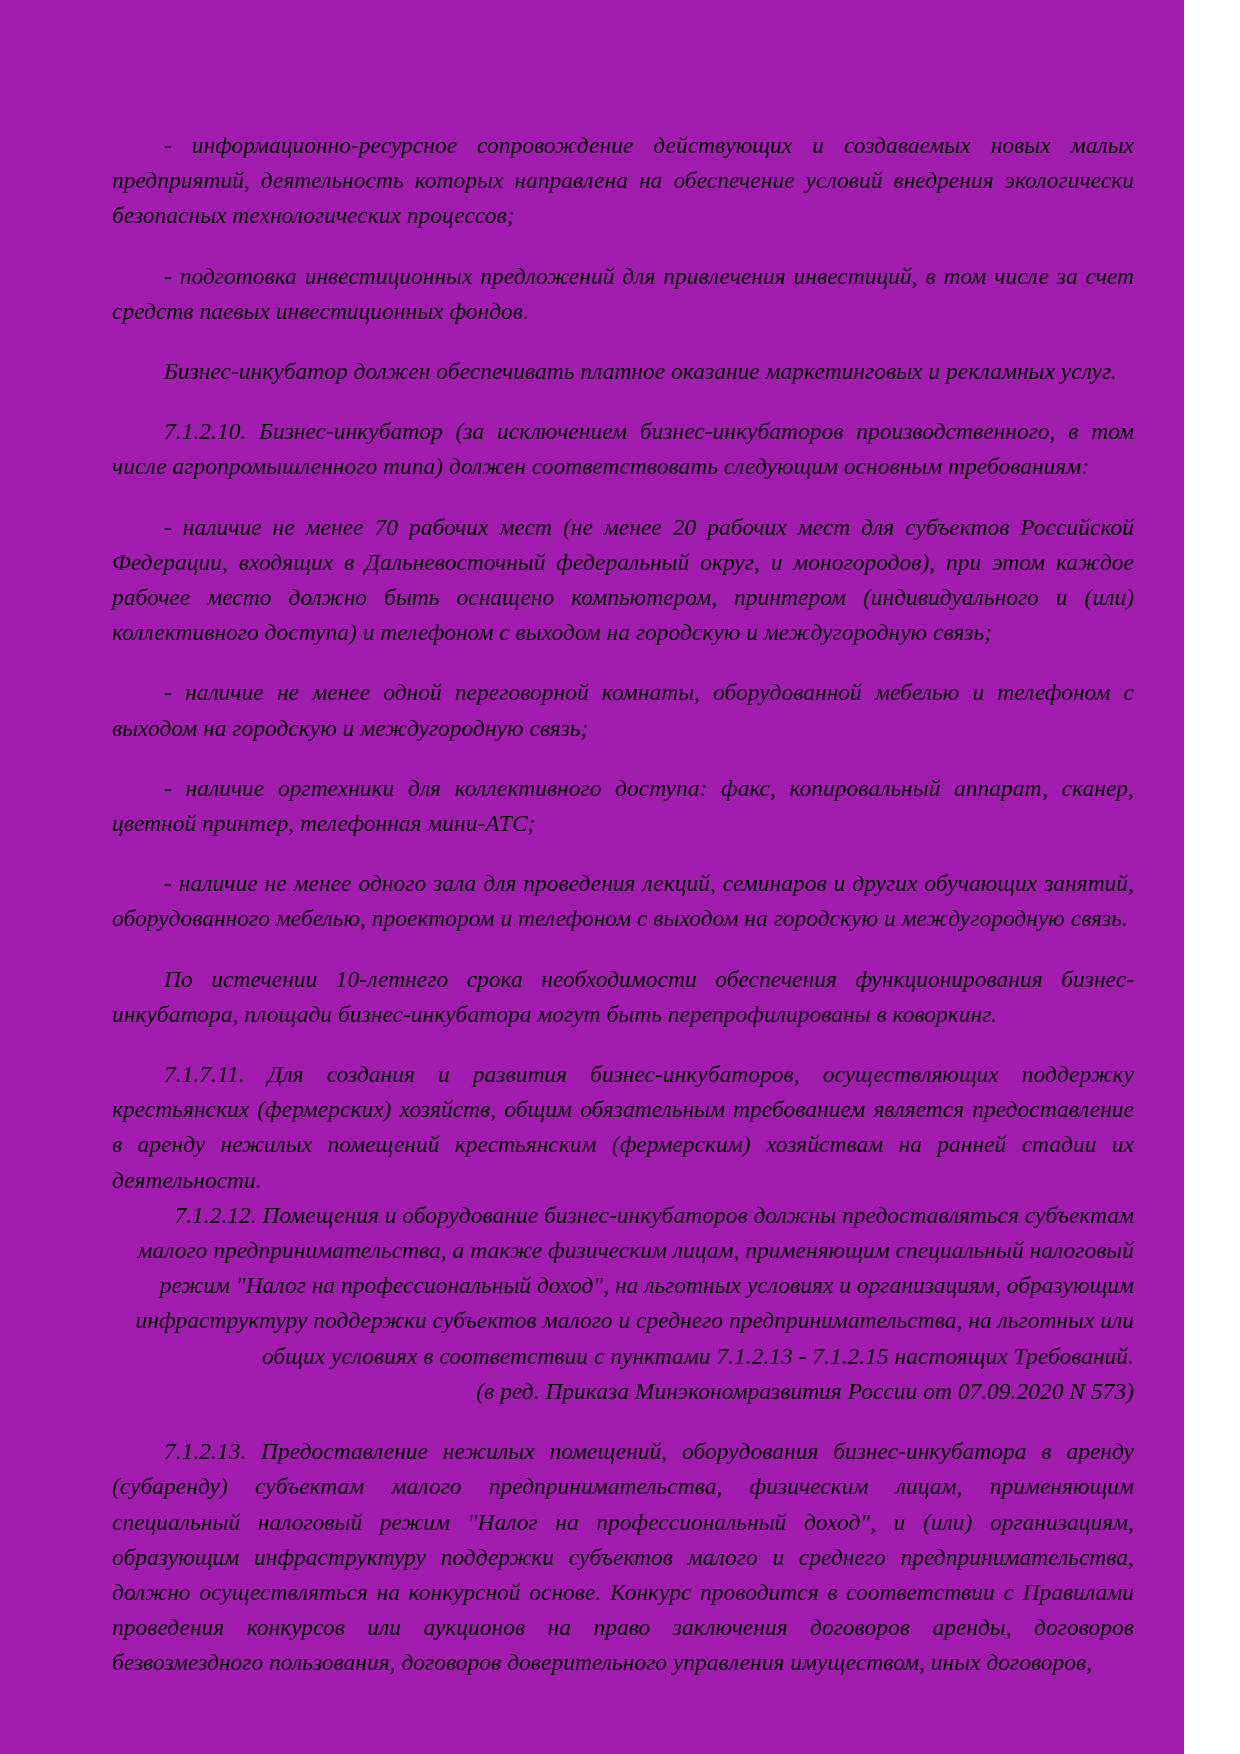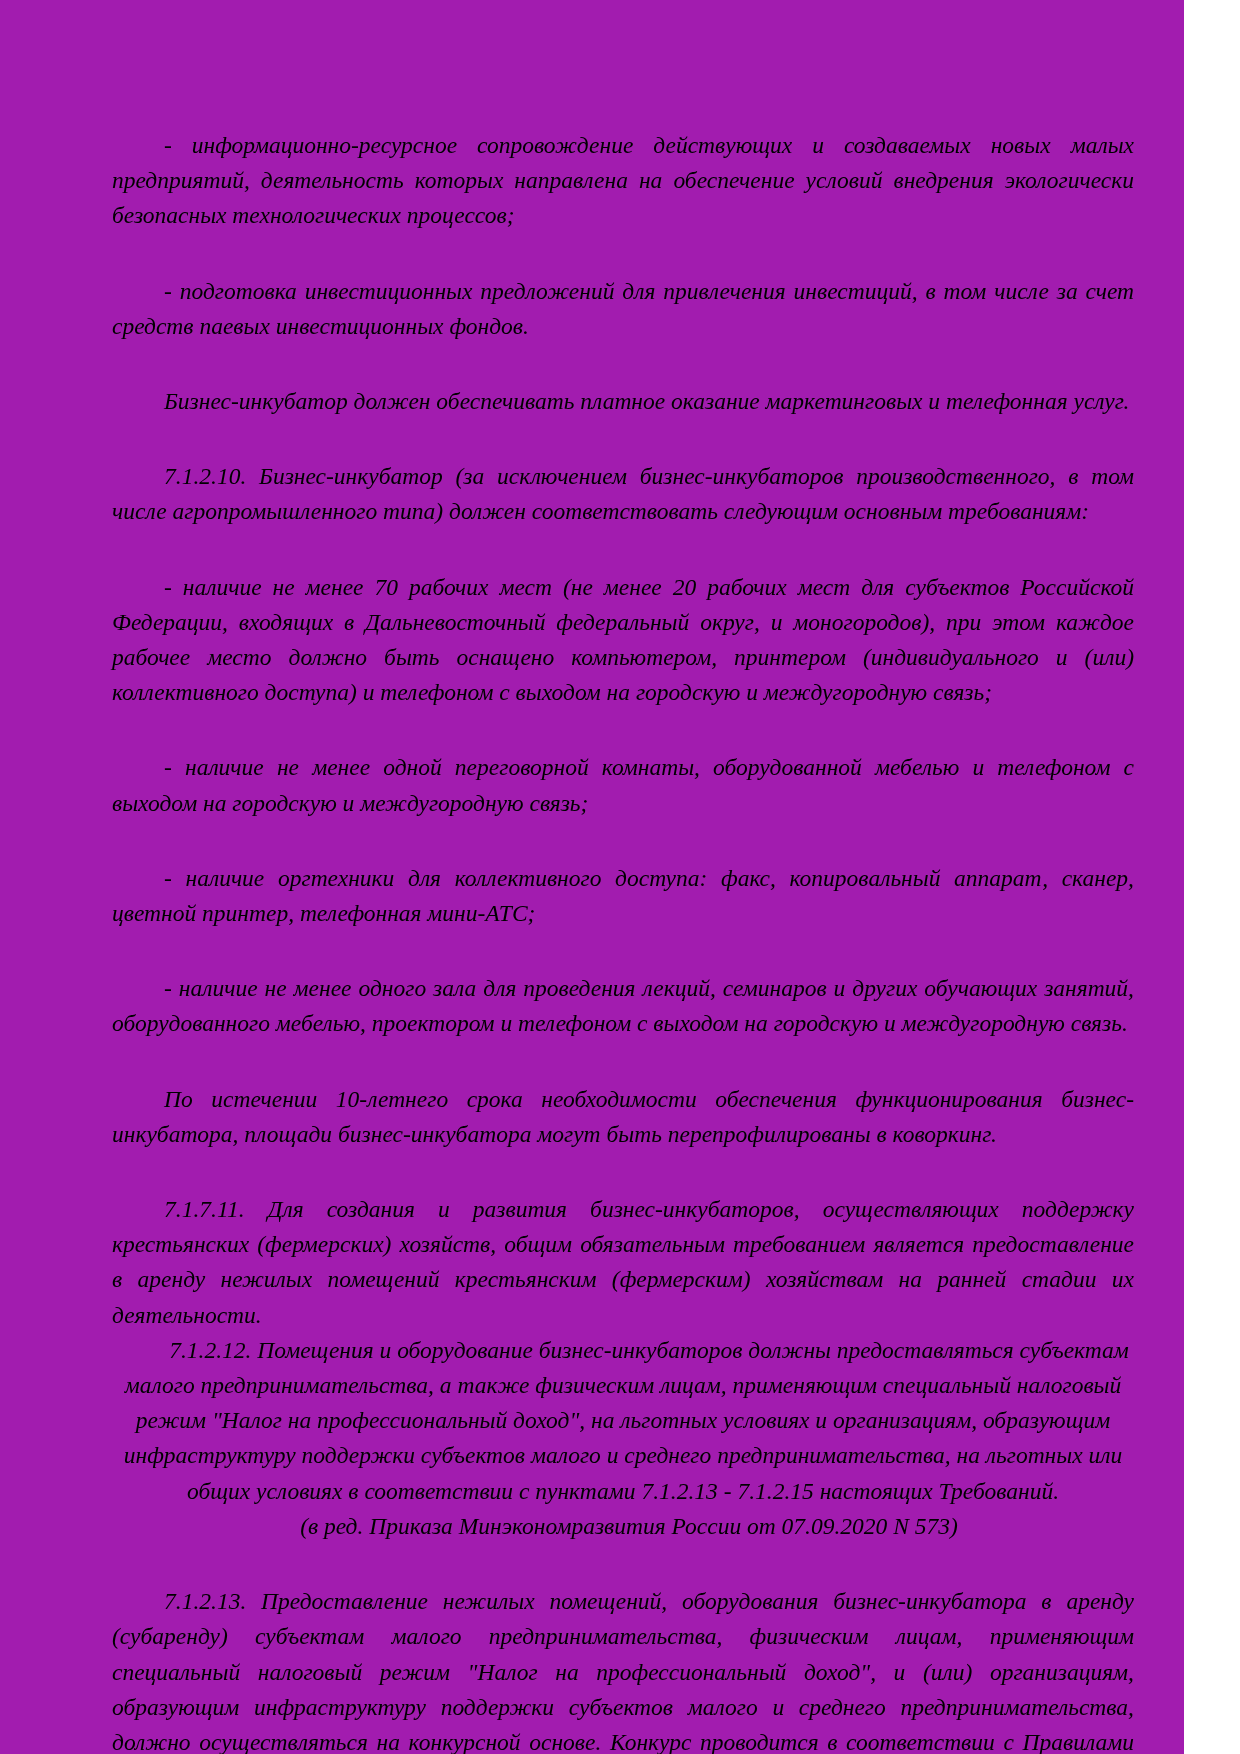--- a/index.html
+++ b/index.html
@@ -37,49 +37,49 @@
     text-align: justify;
     text-justify: inter-word;
     text-indent: 52px;
     word-spacing: 0px;
     hyphens: none;
   }
   p.para.justified {
     text-align: justify;
   }
   p.para.flush-left {
-    text-align: center;
+    text-align: right;
   }
   p.para.no-indent {
     text-indent: 0;
     margin-left: 12px;
   }
   
   p.para + p.para {
-    margin-top: 40px;
+    margin-top: 25px;
   }
   p.para.tight + p.para,
   p.para + p.para.tight {
     margin-top: 0px;
   }
   p.para.gap-none {
     margin-top: 0px;
   }
 </style>
 </head>
 <body>
 
 <div class="page">
   <div class="content">
 
     <p class="para justified">- информационно-ресурсное сопровождение действующих и создаваемых новых малых предприятий, деятельность которых направлена на обеспечение условий внедрения экологически безопасных технологических процессов;</p>
 
     <p class="para justified">- подготовка инвестиционных предложений для привлечения инвестиций, в том числе за счет средств паевых инвестиционных фондов.</p>
 
-    <p class="para justified">Бизнес-инкубатор должен обеспечивать платное оказание маркетинговых и телефонная услуг.</p>
+    <p class="para justified">Бизнес-инкубатор должен обеспечивать платное оказание маркетинговых и рекламных услуг.</p>
 
     <p class="para justified">7.1.2.10. Бизнес-инкубатор (за исключением бизнес-инкубаторов производственного, в том числе агропромышленного типа) должен соответствовать следующим основным требованиям:</p>
 
     <p class="para justified">- наличие не менее 70 рабочих мест (не менее 20 рабочих мест для субъектов Российской Федерации, входящих в Дальневосточный федеральный округ, и моногородов), при этом каждое рабочее место должно быть оснащено компьютером, принтером (индивидуального и (или) коллективного доступа) и телефоном с выходом на городскую и междугородную связь;</p>
 
 
     <p class="para justified">- наличие не менее одной переговорной комнаты, оборудованной мебелью и телефоном с выходом на городскую и междугородную связь;</p>
 
     <p class="para justified">- наличие оргтехники для коллективного доступа: факс, копировальный аппарат, сканер, цветной принтер, телефонная мини-АТС;</p>
 

